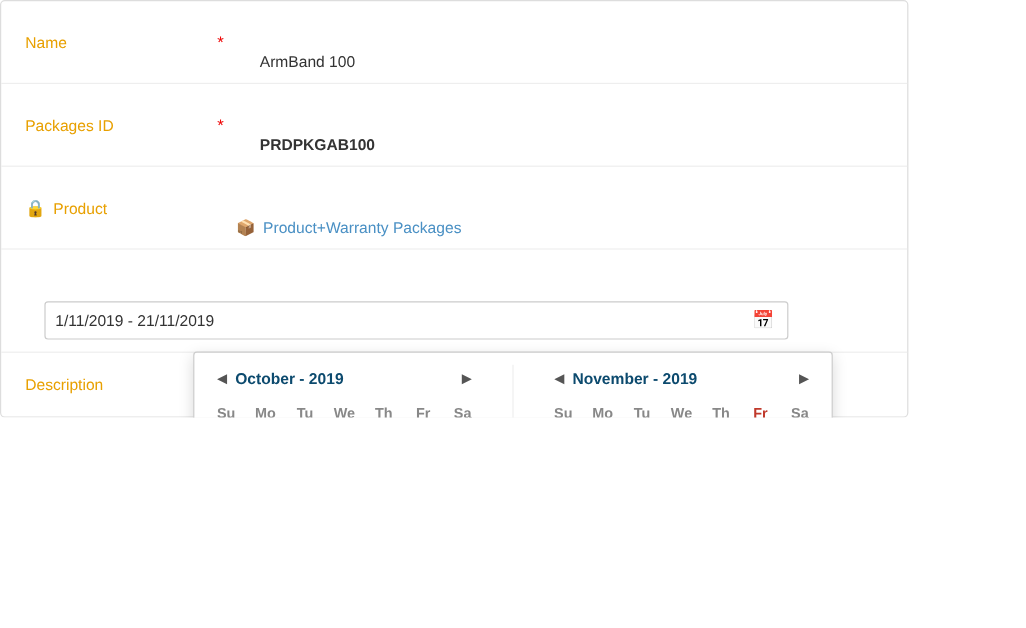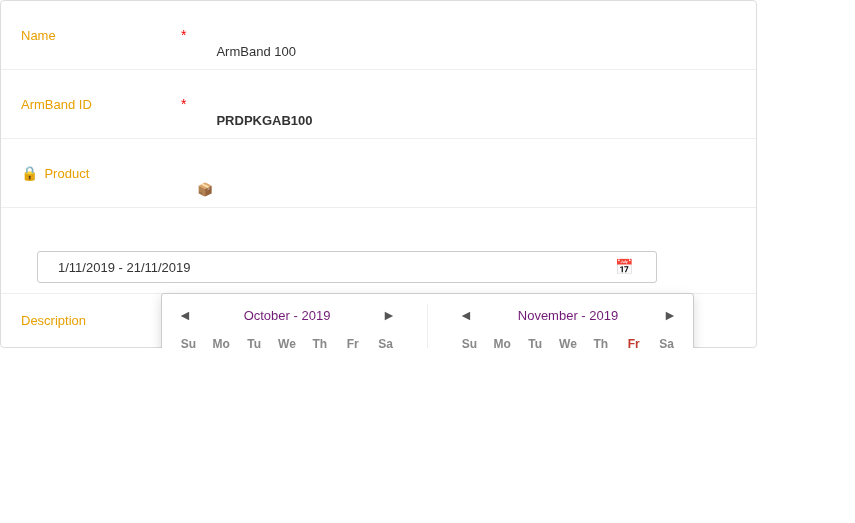--- a/index.html
+++ b/index.html
@@ -62,21 +62,21 @@
       position: relative;
     }
     .date-input-wrapper {
       display: flex;
       align-items: center;
       border: 1px solid #ccc;
       border-radius: 3px;
       width: calc(100% - 0px);
       max-width: 620px;
       height: 32px;
-      padding: 0 20px;
+      padding: 0 8px;
       background: #fff;
     }
     .date-input-text {
       flex: 1;
       font-size: 13px;
       color: #333;
     }
     .calendar-icon-btn {
       color: #888;
       cursor: pointer;
@@ -120,23 +120,22 @@
       font-size: 14px;
       width: 22px;
       height: 22px;
       display: flex;
       align-items: center;
       justify-content: center;
       border-radius: 50%;
     }
     .cal-month-title {
       font-size: 13px;
-      font-weight: normal;
-      color: #701a75;
-      text-align: center;
+      font-weight: bold;
+      color: #0c4a6e;
       flex: 1;
     }
     .cal-grid {
       width: 100%;
       border-collapse: collapse;
     }
     .cal-grid th {
       text-align: center;
       font-size: 12px;
       color: #888;
@@ -196,34 +195,35 @@
   <div class="form-row">
     <div class="form-label">
       <span>Name</span>
     </div>
     <span class="required-star">*</span>
     <div class="form-value" style="padding-left:30px;">ArmBand 100</div>
   </div>
 
   <div class="form-row">
     <div class="form-label">
-      <span>ArmBand ID</span>
+      <span>Packages ID</span>
     </div>
     <span class="required-star">*</span>
     <div class="form-value product-id-value" style="padding-left:30px;">PRDPKGAB100</div>
   </div>
 
   <div class="form-row">
     <div class="form-label">
       <span class="lock-icon">🔒</span>
       <span>Product</span>
     </div>
     <div class="form-value" style="padding-left:16px;">
       <span class="parent-link">
         <span>📦</span>
+        <span>Product+Warranty Packages</span>
       </span>
     </div>
   </div>
 
   <div class="form-row date-field-row" style="position:relative;">
     <div class="form-value" style="padding-left:16px;">
       <div class="date-input-wrapper">
         <span class="date-input-text">1/11/2019 - 21/11/2019</span>
         <button class="calendar-icon-btn">📅</button>
       </div>

